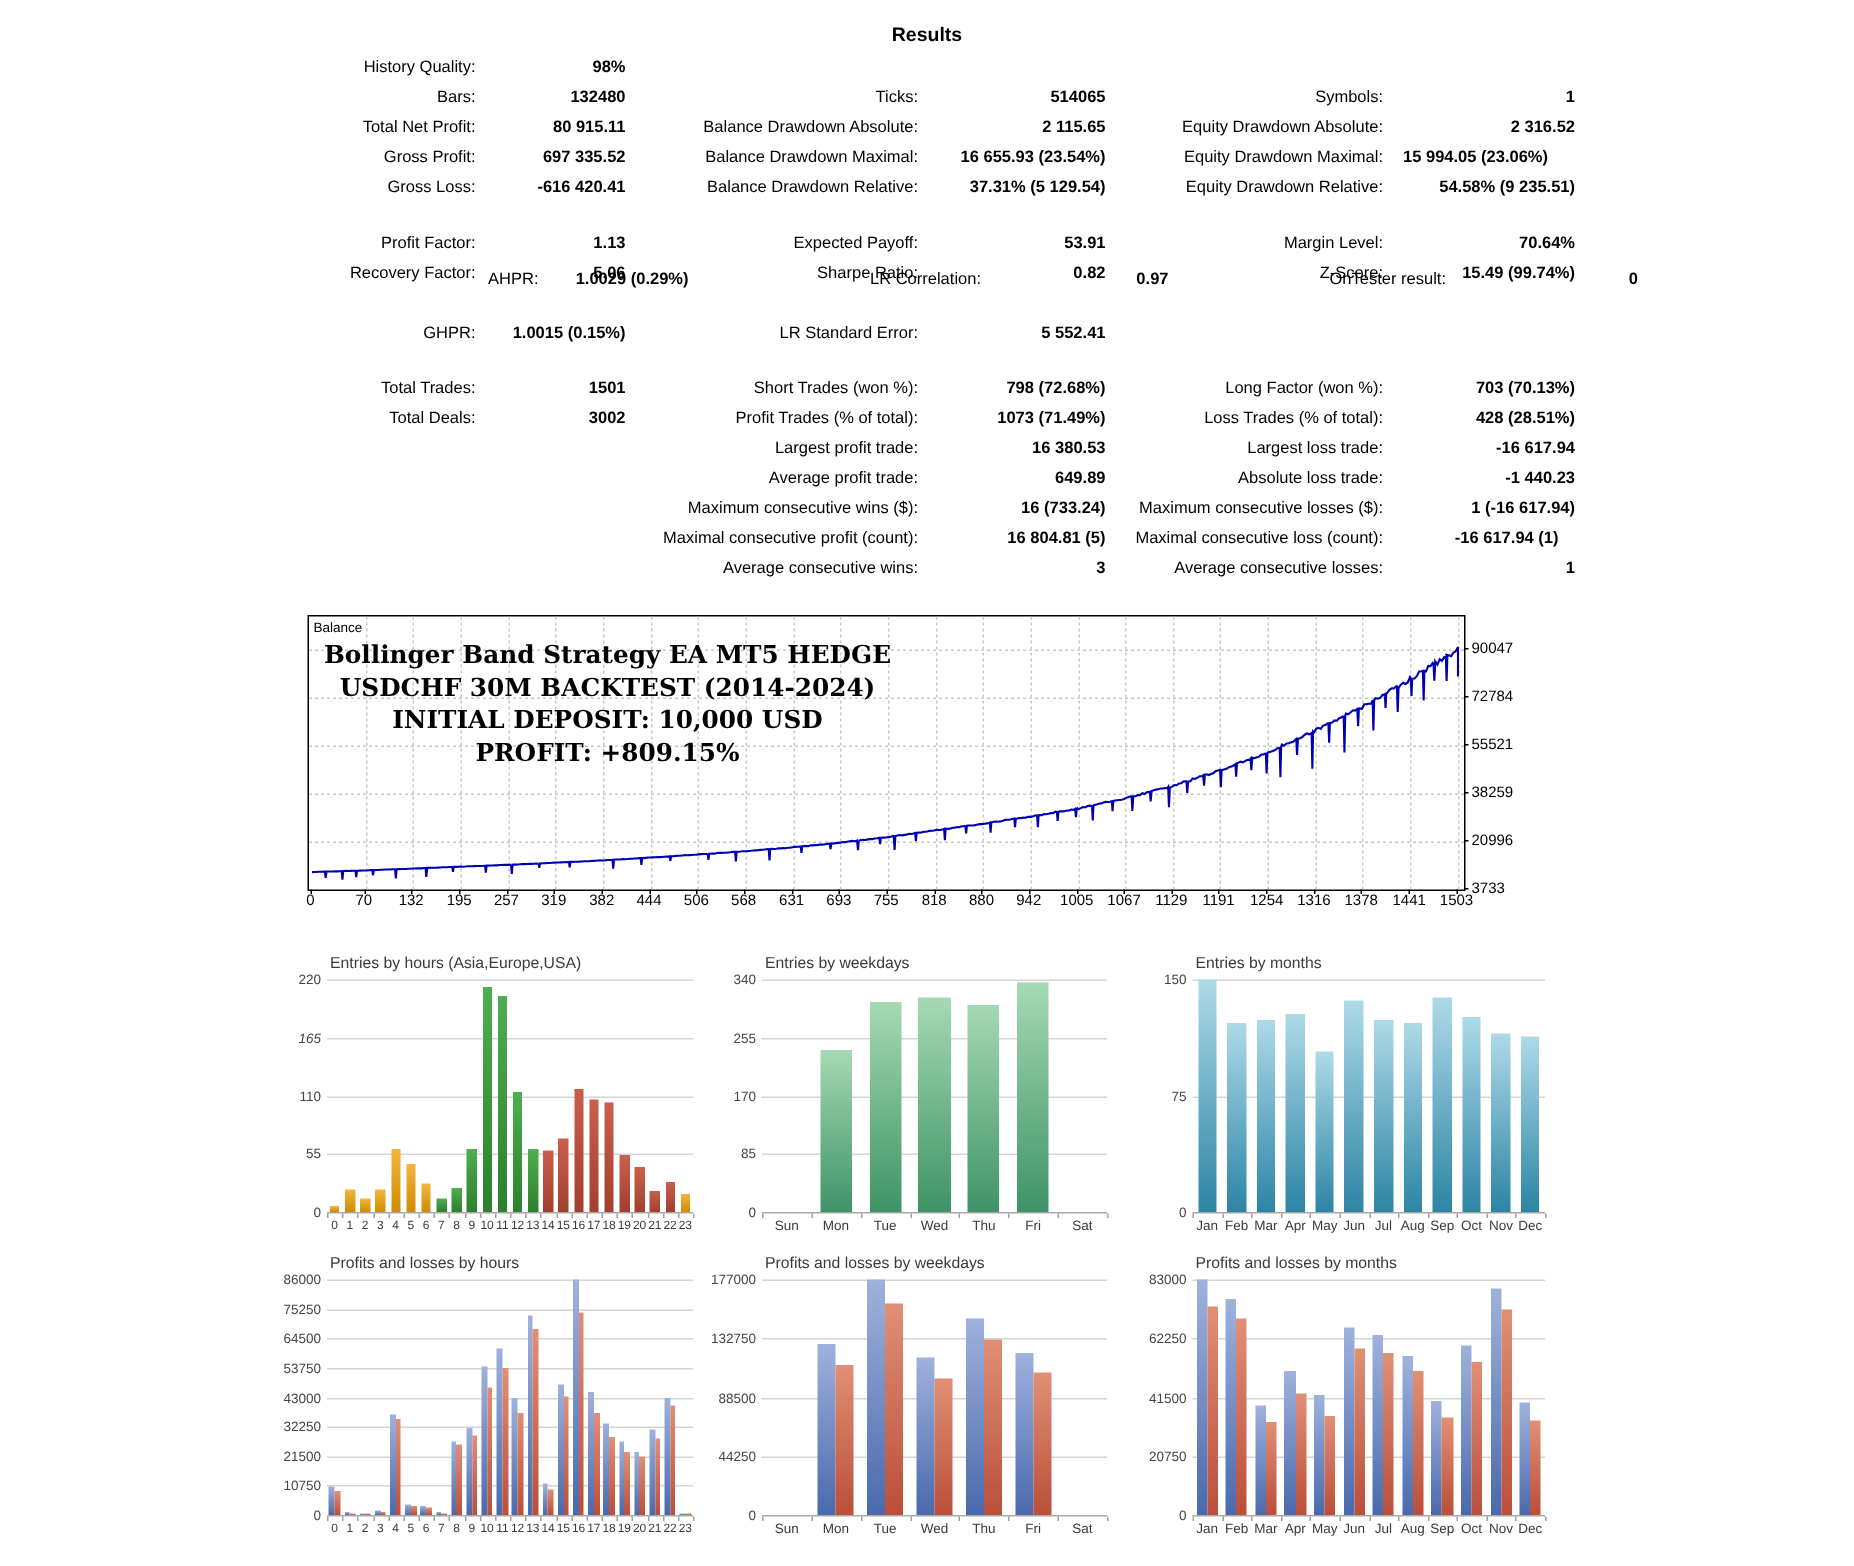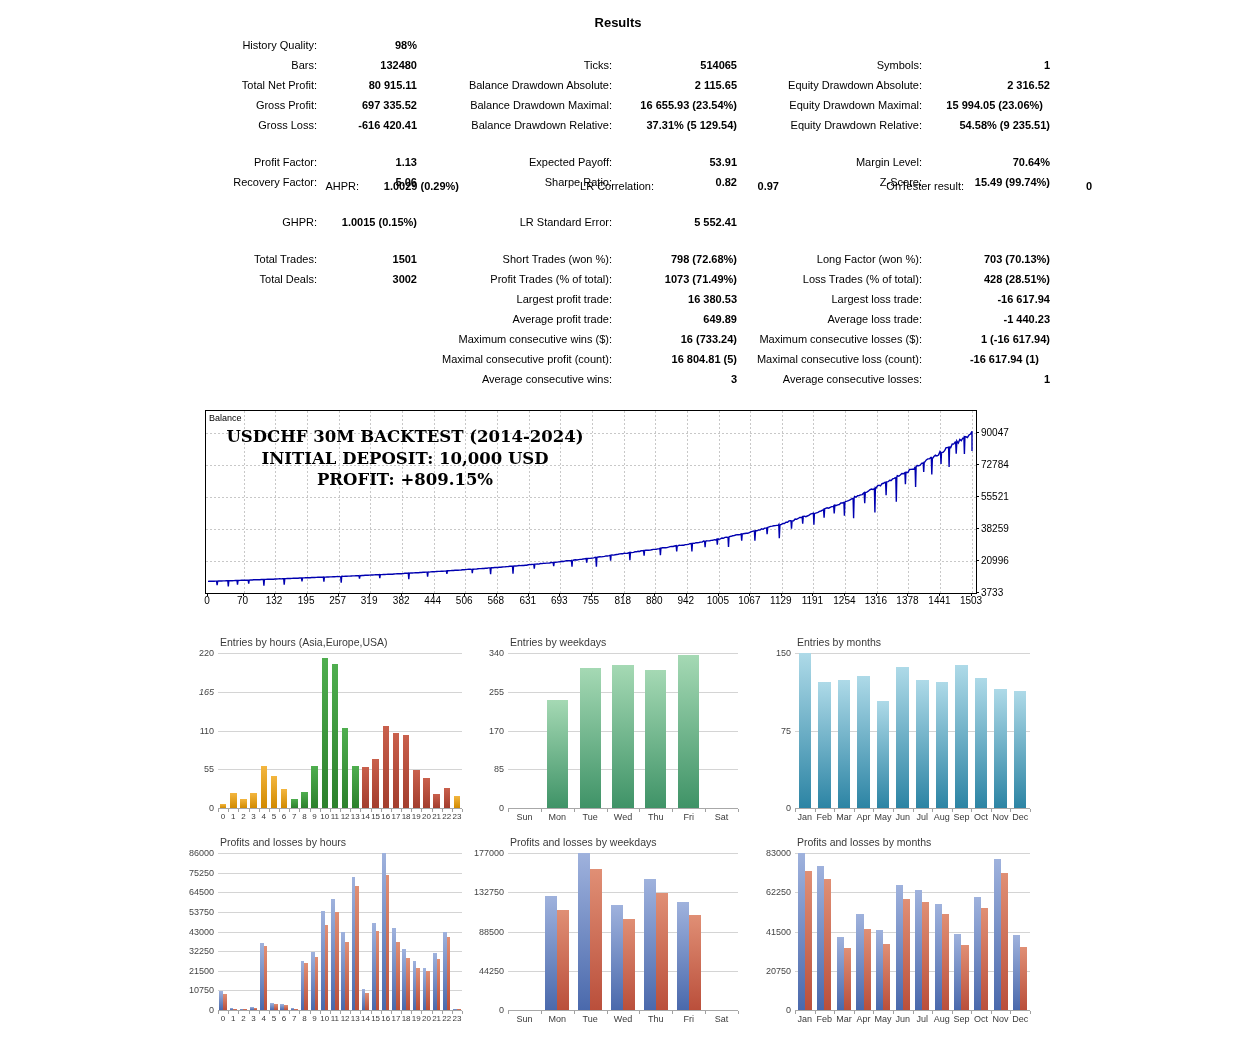--- a/index.html
+++ b/index.html
@@ -50,21 +50,21 @@
         <div class="stat-value" style="right: 499px;">2 115.65</div>
         <div class="stat-label" style="right: 314px;">Equity Drawdown Absolute:</div>
         <div class="stat-value" style="right: 186px;">2 316.52</div>
       </div>
       <div class="stat-row" style="top: 97px;">
         <div class="stat-label" style="right: 919px;">Gross Profit:</div>
         <div class="stat-value" style="right: 819px;">697 335.52</div>
         <div class="stat-label" style="right: 624px;">Balance Drawdown Maximal:</div>
         <div class="stat-value" style="right: 499px;">16 655.93 (23.54%)</div>
         <div class="stat-label" style="right: 314px;">Equity Drawdown Maximal:</div>
-        <div class="stat-value" style="right: 193px;">15 994.05 (23.06%)</div>
+        <div class="stat-value" style="right: 204px;">15 994.05 (23.06%)</div>
       </div>
       <div class="stat-row" style="top: 117px;">
         <div class="stat-label" style="right: 919px;">Gross Loss:</div>
         <div class="stat-value" style="right: 819px;">-616 420.41</div>
         <div class="stat-label" style="right: 624px;">Balance Drawdown Relative:</div>
         <div class="stat-value" style="right: 499px;">37.31% (5 129.54)</div>
         <div class="stat-label" style="right: 314px;">Equity Drawdown Relative:</div>
         <div class="stat-value" style="right: 186px;">54.58% (9 235.51)</div>
       </div>
       <div class="stat-row" style="top: 154px;">
@@ -115,21 +115,21 @@
       </div>
       <div class="stat-row" style="top: 291px;">
         <div class="stat-label" style="right: 624px;">Largest profit trade:</div>
         <div class="stat-value" style="right: 499px;">16 380.53</div>
         <div class="stat-label" style="right: 314px;">Largest loss trade:</div>
         <div class="stat-value" style="right: 186px;">-16 617.94</div>
       </div>
       <div class="stat-row" style="top: 311px;">
         <div class="stat-label" style="right: 624px;">Average profit trade:</div>
         <div class="stat-value" style="right: 499px;">649.89</div>
-        <div class="stat-label" style="right: 314px;">Average loss trade:</div>
+        <div class="stat-label" style="right: 314px;">Absolute loss trade:</div>
         <div class="stat-value" style="right: 186px;">-1 440.23</div>
       </div>
       <div class="stat-row" style="top: 331px;">
         <div class="stat-label" style="right: 624px;">Maximum consecutive wins ($):</div>
         <div class="stat-value" style="right: 499px;">16 (733.24)</div>
         <div class="stat-label" style="right: 314px;">Maximum consecutive losses ($):</div>
         <div class="stat-value" style="right: 186px;">1 (-16 617.94)</div>
       </div>
       <div class="stat-row" style="top: 351px;">
         <div class="stat-label" style="right: 624px;">Maximal consecutive profit (count):</div>
@@ -173,20 +173,21 @@
           <line x1="607.5" y1="0" x2="607.5" y2="182" stroke="#c8c8c8" stroke-width="1" stroke-dasharray="2,2"></line>
           <line x1="639.5" y1="0" x2="639.5" y2="182" stroke="#c8c8c8" stroke-width="1" stroke-dasharray="2,2"></line>
           <line x1="671.5" y1="0" x2="671.5" y2="182" stroke="#c8c8c8" stroke-width="1" stroke-dasharray="2,2"></line>
           <line x1="702.5" y1="0" x2="702.5" y2="182" stroke="#c8c8c8" stroke-width="1" stroke-dasharray="2,2"></line>
           <line x1="734.5" y1="0" x2="734.5" y2="182" stroke="#c8c8c8" stroke-width="1" stroke-dasharray="2,2"></line>
           <line x1="766.5" y1="0" x2="766.5" y2="182" stroke="#c8c8c8" stroke-width="1" stroke-dasharray="2,2"></line>
           <path d="M2.0 170.4 L3.5 170.3 L5.0 170.3 L6.6 170.2 L8.1 170.2 L9.6 170.1 L10.6 170.1 L11.1 174.2 L11.7 170.1 L11.1 170.1 L12.7 170.0 L14.2 170.0 L15.7 170.0 L17.2 169.9 L18.8 169.9 L20.3 169.8 L21.8 169.7 L21.8 169.7 L22.3 175.5 L22.8 169.7 L23.3 169.7 L24.9 169.6 L26.4 169.7 L27.9 169.6 L29.4 169.5 L31.0 169.5 L31.0 169.5 L31.5 173.7 L32.0 169.5 L32.5 169.5 L34.0 169.4 L35.5 169.3 L37.1 169.3 L38.6 169.3 L40.1 169.2 L41.6 169.1 L42.2 169.1 L42.7 172.6 L43.2 169.1 L43.2 169.1 L44.7 169.0 L46.2 169.0 L47.7 168.8 L49.3 168.8 L50.8 168.7 L52.3 168.7 L53.8 168.7 L55.4 168.5 L56.9 168.5 L57.4 168.5 L57.9 174.6 L58.4 168.5 L58.4 168.5 L59.9 168.4 L61.5 168.3 L63.0 168.3 L64.5 168.3 L66.0 168.2 L67.6 168.2 L69.1 168.0 L70.6 168.0 L72.1 167.9 L73.7 167.8 L75.2 167.9 L76.7 167.7 L77.7 167.7 L78.2 173.6 L78.8 167.7 L78.2 167.6 L79.8 167.6 L81.3 167.5 L82.8 167.5 L84.3 167.5 L85.9 167.4 L87.4 167.3 L88.9 167.2 L90.4 167.2 L92.0 167.2 L93.5 167.0 L95.0 167.0 L95.5 167.0 L96.0 170.3 L96.5 167.0 L96.5 166.9 L98.1 166.9 L99.6 166.8 L101.1 166.7 L102.6 166.8 L104.2 166.7 L105.7 166.5 L107.2 166.5 L108.7 166.5 L110.3 166.4 L111.8 166.3 L113.3 166.3 L114.8 166.3 L116.4 166.2 L117.4 166.1 L117.9 170.7 L118.4 166.1 L117.9 166.1 L119.4 166.1 L120.9 166.0 L122.5 166.0 L124.0 165.9 L125.5 165.9 L127.0 165.7 L128.6 165.7 L130.1 165.6 L131.6 165.5 L133.1 165.6 L134.7 165.6 L134.7 165.4 L135.2 171.6 L135.7 165.4 L136.2 165.3 L137.7 165.4 L139.2 165.3 L140.8 165.2 L142.3 165.1 L143.8 165.1 L145.3 165.0 L146.9 164.9 L148.4 164.9 L149.9 164.8 L151.4 164.7 L153.0 164.8 L153.0 164.6 L153.5 167.6 L154.0 164.6 L154.5 164.7 L156.0 164.5 L157.5 164.5 L159.1 164.3 L160.6 164.3 L162.1 164.2 L163.6 164.1 L165.2 164.0 L166.7 164.0 L168.2 163.9 L169.7 163.8 L171.3 163.7 L172.8 163.8 L173.3 163.7 L173.8 167.2 L174.3 163.7 L174.3 163.6 L175.8 163.6 L177.4 163.5 L178.9 163.5 L180.4 163.4 L181.9 163.3 L183.5 163.2 L185.0 163.2 L186.5 163.2 L188.0 163.0 L189.6 162.9 L191.1 162.8 L192.6 162.7 L194.1 162.6 L195.7 162.7 L197.2 162.6 L198.7 162.3 L200.2 162.3 L201.8 162.3 L202.3 162.2 L202.8 168.1 L203.3 162.2 L203.3 162.1 L204.8 162.0 L206.3 162.0 L207.9 161.9 L209.4 161.7 L210.9 161.8 L212.4 161.7 L214.0 161.5 L215.5 161.5 L217.0 161.3 L218.5 161.3 L220.1 161.1 L221.1 161.1 L221.6 165.6 L222.1 161.1 L221.6 161.2 L223.1 161.1 L224.6 160.9 L226.2 160.7 L227.7 160.7 L229.2 160.6 L230.7 160.5 L232.3 160.4 L233.8 160.4 L235.3 160.3 L236.8 160.2 L238.4 160.1 L239.9 160.0 L240.4 159.9 L240.9 162.8 L241.4 159.9 L241.4 159.8 L242.9 159.8 L244.5 159.6 L246.0 159.5 L247.5 159.5 L249.0 159.3 L250.6 159.1 L252.1 159.2 L253.6 159.1 L255.1 159.0 L256.7 158.8 L258.2 158.8 L259.7 158.6 L261.2 158.4 L262.8 158.3 L264.3 158.3 L265.8 158.4 L265.8 158.2 L266.3 162.2 L266.8 158.2 L267.3 158.2 L268.9 158.1 L270.4 158.1 L271.9 157.7 L273.4 157.6 L275.0 157.6 L276.5 157.5 L278.0 157.5 L279.5 157.3 L281.1 157.2 L282.6 156.9 L284.1 156.9 L284.1 156.9 L284.6 163.3 L285.1 156.9 L285.6 156.8 L287.2 156.8 L288.7 156.5 L290.2 156.5 L291.7 156.5 L293.3 156.3 L294.8 156.2 L296.3 156.0 L297.8 155.9 L299.4 155.8 L300.9 155.6 L302.4 155.5 L303.9 155.3 L305.5 155.1 L306.5 155.2 L307.0 162.6 L307.5 155.2 L307.0 155.1 L308.5 154.9 L310.0 155.0 L311.6 154.8 L313.1 154.5 L314.6 154.6 L316.1 154.4 L317.7 154.5 L319.2 154.2 L320.7 154.2 L322.2 153.8 L323.8 153.6 L325.3 153.5 L326.8 153.4 L327.8 153.3 L328.3 157.6 L328.8 153.3 L328.3 153.2 L329.9 153.1 L331.4 153.0 L332.9 153.1 L334.4 152.5 L336.0 152.6 L337.5 152.3 L339.0 152.4 L340.5 152.1 L342.1 152.1 L343.6 152.0 L345.1 151.5 L346.6 151.6 L347.1 151.4 L347.7 155.1 L348.2 151.4 L348.2 151.4 L349.7 151.3 L351.2 151.1 L352.7 150.9 L354.3 150.8 L355.8 150.3 L357.3 150.5 L358.8 150.1 L360.4 149.8 L361.9 149.6 L363.4 149.8 L364.9 149.6 L365.4 149.4 L366.0 155.7 L366.5 149.4 L366.5 149.5 L368.0 149.0 L369.5 148.8 L371.0 149.0 L372.6 148.6 L374.1 148.4 L375.6 148.4 L377.1 148.0 L378.7 147.8 L380.2 147.5 L380.2 147.6 L380.7 151.7 L381.2 147.6 L381.7 147.5 L383.2 147.4 L384.8 147.3 L386.3 147.1 L387.8 146.9 L389.3 146.2 L389.8 146.4 L390.4 155.7 L390.9 146.4 L390.9 146.4 L392.4 146.0 L393.9 145.7 L395.4 145.9 L397.0 145.6 L398.5 145.4 L400.0 144.9 L401.5 145.0 L403.1 144.6 L404.1 144.3 L404.6 149.7 L405.1 144.3 L404.6 144.3 L406.1 144.0 L407.6 144.1 L409.2 143.7 L410.7 143.5 L412.2 143.3 L413.7 142.9 L415.3 142.8 L416.8 142.7 L418.3 142.2 L419.8 142.4 L421.4 142.2 L422.9 141.8 L423.4 141.6 L423.9 149.1 L424.4 141.6 L424.4 141.4 L425.9 141.6 L427.5 141.4 L429.0 140.8 L430.5 140.8 L432.0 140.3 L433.6 140.5 L435.1 139.8 L436.6 139.8 L437.6 139.6 L438.1 144.6 L438.6 139.6 L438.1 139.6 L439.7 139.3 L441.2 139.3 L442.7 139.3 L444.2 139.1 L445.8 138.7 L447.3 138.4 L448.8 138.4 L450.3 138.2 L451.9 137.9 L453.4 137.7 L453.9 137.4 L454.4 144.1 L454.9 137.4 L454.9 137.3 L456.4 136.8 L458.0 136.7 L459.5 136.8 L461.0 136.6 L462.5 136.2 L464.1 135.6 L465.6 135.5 L467.1 135.5 L468.6 135.0 L470.2 134.7 L470.2 135.0 L470.7 140.4 L471.2 135.0 L471.7 134.9 L473.2 134.3 L474.7 134.4 L476.3 134.1 L477.8 134.2 L479.3 133.6 L480.8 133.6 L482.4 133.4 L483.9 132.7 L485.4 132.6 L485.4 132.6 L485.9 140.5 L486.4 132.6 L486.9 132.3 L488.5 132.4 L490.0 131.7 L491.5 131.8 L493.0 131.5 L494.6 131.1 L496.1 131.1 L497.6 130.1 L498.6 130.3 L499.1 136.2 L499.6 130.3 L499.1 130.6 L500.7 129.9 L502.2 129.9 L503.7 129.8 L505.2 129.4 L506.8 129.3 L508.3 128.7 L509.8 128.9 L510.8 128.2 L511.3 133.7 L511.8 128.2 L511.3 128.6 L512.9 128.3 L514.4 127.9 L515.9 127.0 L517.4 127.3 L519.0 126.4 L520.5 126.1 L522.0 126.4 L522.0 125.9 L522.5 136.0 L523.0 125.9 L523.5 125.6 L525.1 125.3 L526.6 124.8 L528.1 124.6 L529.6 124.0 L531.2 123.6 L532.7 123.7 L534.2 123.5 L535.2 123.1 L535.7 129.7 L536.2 123.1 L535.7 123.3 L537.3 122.7 L538.8 122.5 L540.3 122.3 L541.8 122.2 L543.4 121.7 L544.9 120.9 L546.4 120.4 L547.9 119.9 L548.4 120.0 L548.9 129.7 L549.5 120.0 L549.5 119.8 L551.0 119.8 L552.5 119.0 L554.0 119.1 L555.6 117.8 L557.1 118.3 L558.6 117.1 L560.1 116.9 L560.6 116.8 L561.1 123.3 L561.7 116.8 L561.7 116.4 L563.2 115.9 L564.7 115.4 L566.2 115.1 L567.8 114.7 L569.3 114.6 L570.8 114.4 L572.3 114.4 L572.8 113.6 L573.3 127.1 L573.9 113.6 L573.9 114.0 L575.4 113.4 L576.9 112.4 L578.4 112.5 L580.0 111.3 L581.5 111.2 L583.0 109.9 L584.5 109.8 L585.0 109.8 L585.5 117.7 L586.1 109.8 L586.1 110.0 L587.6 109.8 L589.1 108.0 L590.6 108.3 L592.2 107.5 L593.7 106.5 L595.2 106.5 L596.2 106.2 L596.7 112.8 L597.2 106.2 L596.7 105.5 L598.3 105.2 L599.8 105.7 L601.3 105.0 L602.8 104.5 L604.4 103.1 L605.9 102.6 L607.4 102.2 L607.4 102.5 L607.9 113.8 L608.4 102.5 L608.9 102.4 L610.5 101.9 L612.0 101.4 L613.5 100.4 L615.0 100.0 L616.6 99.2 L617.6 98.7 L618.1 106.8 L618.6 98.7 L618.1 98.1 L619.6 97.4 L621.1 96.8 L622.7 97.2 L624.2 96.3 L625.7 95.6 L627.2 95.6 L627.7 94.9 L628.2 102.4 L628.8 94.9 L628.8 94.1 L630.3 94.5 L631.8 93.9 L633.3 93.5 L634.9 92.0 L636.4 92.0 L637.9 91.2 L637.9 91.0 L638.4 104.7 L638.9 91.0 L639.4 90.6 L641.0 90.2 L642.5 89.7 L644.0 89.0 L645.5 87.9 L647.1 87.5 L647.1 86.8 L647.6 107.2 L648.1 86.8 L648.6 85.4 L650.1 86.2 L651.6 84.7 L653.2 84.5 L654.7 83.9 L656.2 83.6 L657.7 82.0 L658.2 81.6 L658.7 92.3 L659.3 81.6 L659.3 81.5 L660.8 81.1 L662.3 80.2 L663.8 78.8 L665.4 78.0 L666.9 78.5 L668.4 77.8 L668.4 76.8 L668.9 101.5 L669.4 76.8 L669.9 77.4 L671.5 74.8 L673.0 74.2 L674.5 74.9 L676.0 72.7 L677.6 72.3 L679.1 71.2 L679.6 71.3 L680.1 84.2 L680.6 71.3 L680.6 70.9 L682.1 70.7 L683.7 69.3 L685.2 69.5 L686.7 67.8 L688.2 67.3 L689.8 66.3 L689.8 66.2 L690.3 90.7 L690.8 66.2 L691.3 64.7 L692.8 65.2 L694.3 64.0 L695.9 62.5 L697.4 62.7 L698.9 61.6 L698.9 61.6 L699.4 73.1 L699.9 61.6 L700.4 61.3 L702.0 61.5 L703.5 58.5 L705.0 58.4 L706.5 58.2 L708.1 58.0 L709.1 55.9 L709.6 75.9 L710.1 55.9 L709.6 56.2 L711.1 54.5 L712.6 54.8 L714.2 54.2 L715.7 52.2 L717.2 52.7 L717.2 51.2 L717.7 60.9 L718.2 51.2 L718.7 51.1 L720.3 48.9 L721.8 47.9 L723.3 47.9 L724.8 46.5 L725.3 46.5 L725.8 63.6 L726.4 46.5 L726.4 47.6 L727.9 45.5 L729.4 44.2 L730.9 45.0 L732.5 44.0 L734.0 40.4 L734.5 41.2 L735.0 53.0 L735.5 41.2 L735.5 41.5 L737.0 41.4 L738.6 39.7 L740.1 36.6 L741.6 36.5 L742.6 36.2 L743.1 56.0 L743.6 36.2 L743.1 36.3 L744.7 36.6 L746.2 32.9 L747.7 33.1 L749.2 31.0 L749.7 31.8 L750.2 42.8 L750.8 31.8 L750.8 29.9 L752.3 32.1 L753.8 28.4 L755.3 29.6 L756.9 27.0 L757.9 26.7 L758.4 42.9 L758.9 26.7 L758.4 25.6 L759.9 25.8 L761.4 26.5 L763.0 24.0 L764.5 23.1 L766.0 20.3 L766.0 22.0 L766.0 40.0" fill="none" stroke="#0000B0" stroke-width="1.4"></path>
         </svg></div>
     <div id="bal-series-label">Balance</div>
     <div id="bal-overlay">
+        <div>Bollinger Band Strategy EA MT5 HEDGE</div>
         <div>USDCHF 30M BACKTEST (2014-2024)</div>
         <div>INITIAL DEPOSIT: 10,000 USD</div>
         <div>PROFIT: +809.15%</div>
       </div>
     <div id="bal-axes">
         <div class="bal-ylab" style="top: 587px;">3733</div>
         <div class="bal-tick" style="left: 976px; top: 592px; width: 3px; height: 1px;"></div>
         <div class="bal-ylab" style="top: 554.995px;">20996</div>
         <div class="bal-tick" style="left: 976px; top: 560px; width: 3px; height: 1px;"></div>
         <div class="bal-ylab" style="top: 522.989px;">38259</div>

